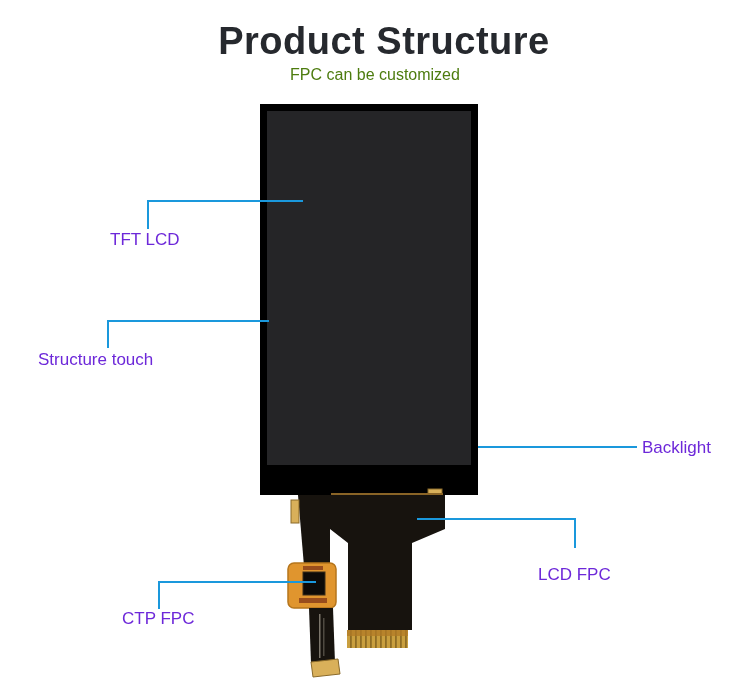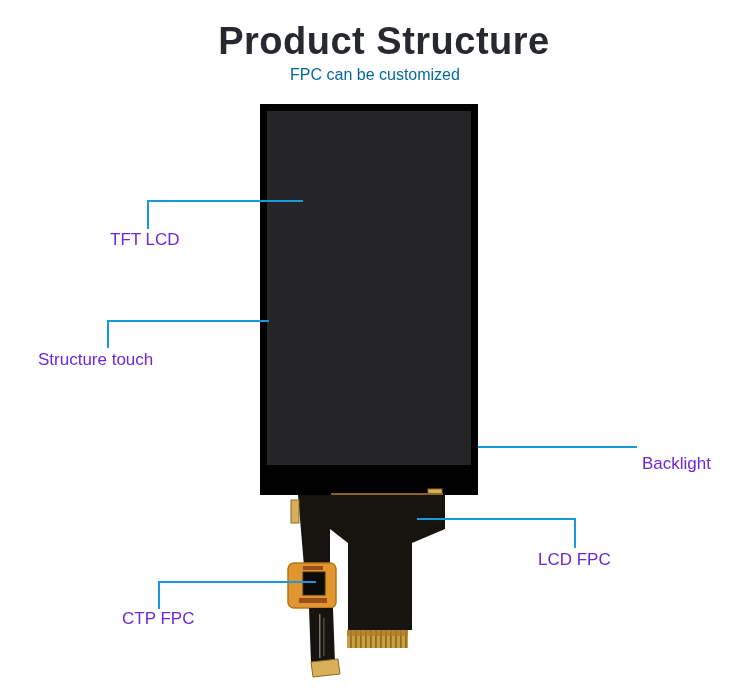--- a/index.html
+++ b/index.html
@@ -7,31 +7,31 @@
     position:relative;width:750px;height:697px;background:#ffffff;
     font-family:"Liberation Sans", sans-serif;overflow:hidden;
   }
   .title{
     position:absolute;left:18px;right:0;top:22px;text-align:center;
     font-size:38px;font-weight:700;letter-spacing:.5px;color:var(--title-text,#26292e);
     line-height:1.05;
   }
   .subtitle{
     position:absolute;left:0;right:0;top:66px;text-align:center;
-    font-size:16px;color:#0369a1;line-height:1.1;
+    font-size:16px;color:#4d7c0f;line-height:1.1;
   }
   .device-svg{position:absolute;left:0;top:0;}
   .lead{position:absolute;background:var(--leader-line,#1a98dc);}
   .lbl{
     position:absolute;font-size:17px;color:#6d28d9;white-space:nowrap;line-height:1.1;
   }
   #lbl-tft{left:110px;top:231px;}
   #lbl-cap{left:38px;top:351px;}
-  #lbl-back{left:642px;top:439px;margin-top:16px;}
-  #lbl-lcdfpc{left:538px;top:551px;}
+  #lbl-back{left:642px;top:439px;}
+  #lbl-lcdfpc{left:538px;top:566px;}
   #lbl-ctpfpc{left:122px;top:610px;}
 
   #lead-tft-h{left:147px;top:200px;width:156px;height:2px;}
   #lead-tft-v{left:147px;top:200px;width:2px;height:29px;}
   #lead-cap-h{left:107px;top:320px;width:162px;height:2px;}
   #lead-cap-v{left:107px;top:320px;width:2px;height:28px;}
   #lead-back-h{left:478px;top:446px;width:159px;height:2px;}
   #lead-lcdfpc-h{left:417px;top:518px;width:159px;height:2px;}
   #lead-lcdfpc-v{left:574px;top:518px;width:2px;height:30px;}
   #lead-ctpfpc-h{left:158px;top:581px;width:158px;height:2px;}

